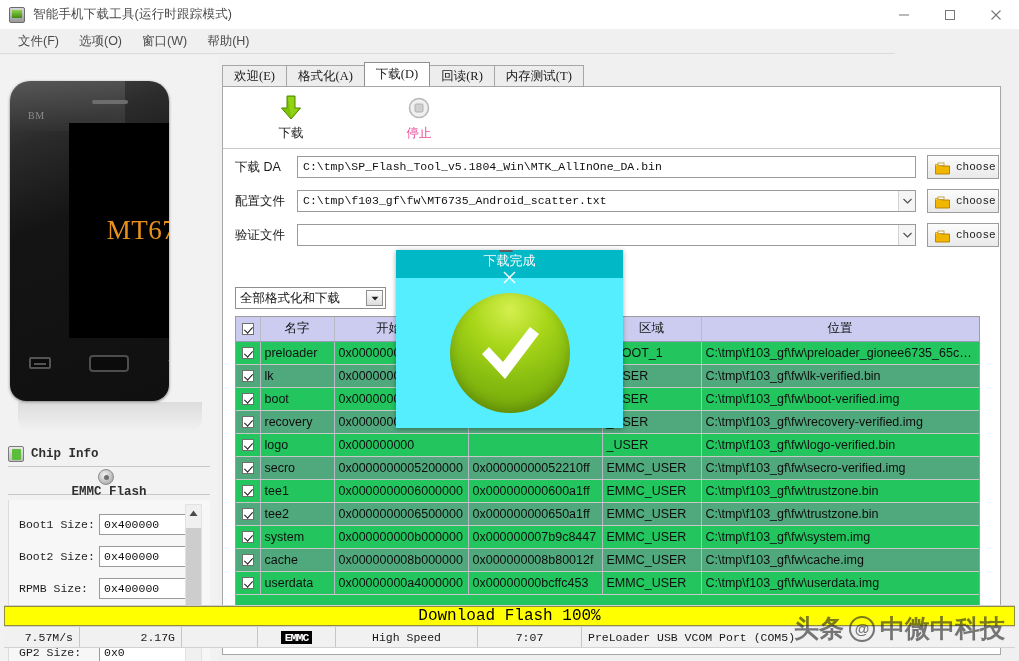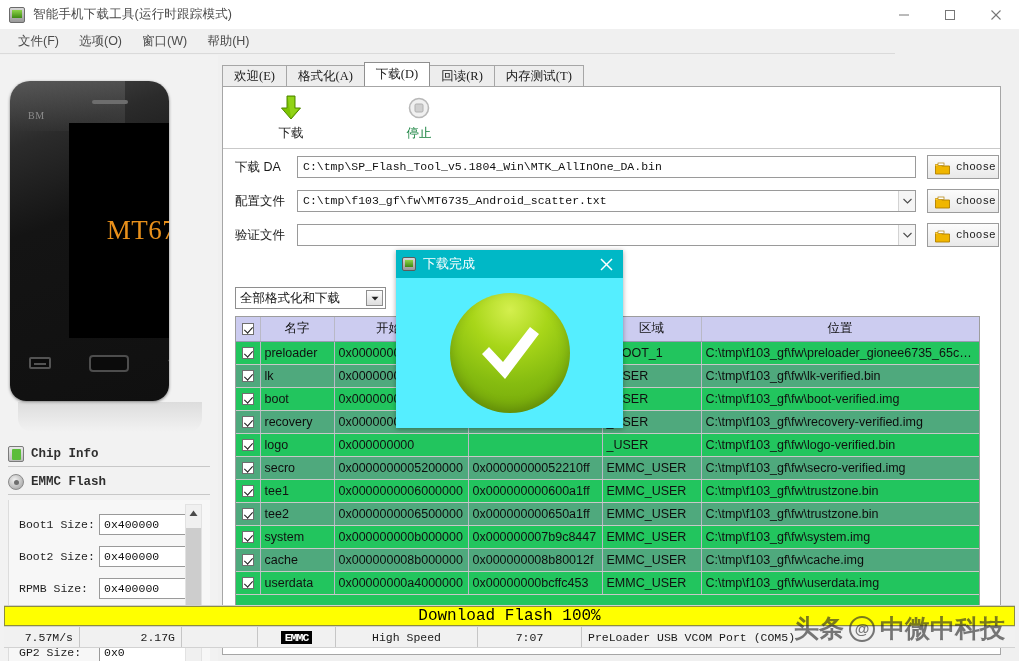--- a/index.html
+++ b/index.html
@@ -111,21 +111,21 @@
     background: linear-gradient(rgba(180,180,180,.35), rgba(240,240,240,0));
     border-radius: 0 0 14px 14px;
   }
 
   .lp-section {
     position: absolute; left: 8px; width: 202px; height: 26px;
     display: flex; align-items: center;
     border-bottom: 1px solid #c8c8c8;
   }
   .lp-sec-chip { top: 386px; }
-  .lp-sec-flash { top: 414px; }
+  .lp-sec-flash { top: 414px; flex-direction: column; }
   .lp-sec-icon { width: 16px; height: 16px; margin-right: 7px; flex: 0 0 auto; }
   .ic-chipinfo {
     background: linear-gradient(#e9e9e9,#bdbdbd); border: 1px solid #7b7b7b; border-radius: 2px;
     position: relative;
   }
   .ic-chipinfo::after {
     content: ""; position: absolute; left: 3px; top: 2px; width: 9px; height: 11px;
     background: #5bbd3a; border-radius: 1px;
   }
   .ic-gear {
@@ -195,21 +195,21 @@
 
   .toolbar {
     position: absolute; left: 0; top: 0; width: 777px; height: 62px;
     border-bottom: 1px solid #c9c9c9;
     display: flex; align-items: center; padding-left: 36px; gap: 64px;
   }
   .tool-btn { width: 64px; text-align: center; }
   .tool-ico { height: 30px; display: flex; align-items: center; justify-content: center; }
   .tool-label { font-size: 12.5px; margin-top: 2px; }
   .tool-btn.enabled .tool-label { color: #1c1c1c; }
-  .tool-btn.disabled .tool-label { color: #15803d; }
+  .tool-btn.disabled .tool-label { color: #ec4899; }
 
   .fields { position: absolute; left: 0; top: 63px; width: 777px; }
   .field-row { display: flex; align-items: center; height: 34px; padding-left: 12px; }
   .field-label {
     width: 62px; flex: 0 0 auto; font-size: 12.5px; color: #1b1b1b;
   }
   .field-input {
     height: 22px; background: #fff; border: 1px solid #9a9a9a;
     font-family: "Liberation Mono", monospace; font-size: 11.5px; color: #111;
     padding-left: 5px; line-height: 20px; white-space: nowrap; overflow: hidden;
@@ -305,21 +305,21 @@
   .sb-time { width: 104px; }
   .sb-port { width: 250px; justify-content: flex-start; padding-left: 6px; border-right: none; }
 
   
   .dialog {
     position: absolute; left: 396px; top: 250px; width: 227px; height: 178px;
     background: #55eeff; box-shadow: 0 1px 5px rgba(0,0,0,.35);
     z-index: 50;
   }
   .dlg-title {
-    height: 28px; background: #00b8c6; display: flex; align-items: center; padding: 0 6px;
+    height: 28px; background: #00b8c6; display: flex; align-items: center; padding: 0 6px; flex-direction: column;
   }
   .dlg-ico {
     width: 14px; height: 14px; background: linear-gradient(#d8d8d8,#9a9a9a);
     border: 1px solid #5c5c5c; border-radius: 2px; margin-right: 7px; position: relative;
   }
   .dlg-ico::after {
     content: ""; position: absolute; left: 2px; top: 2px; right: 2px; bottom: 3px;
     background: linear-gradient(#8ed44a,#3e8a12);
   }
   .dlg-title-text { font-size: 13px; color: #ffffff; flex: 1; }

